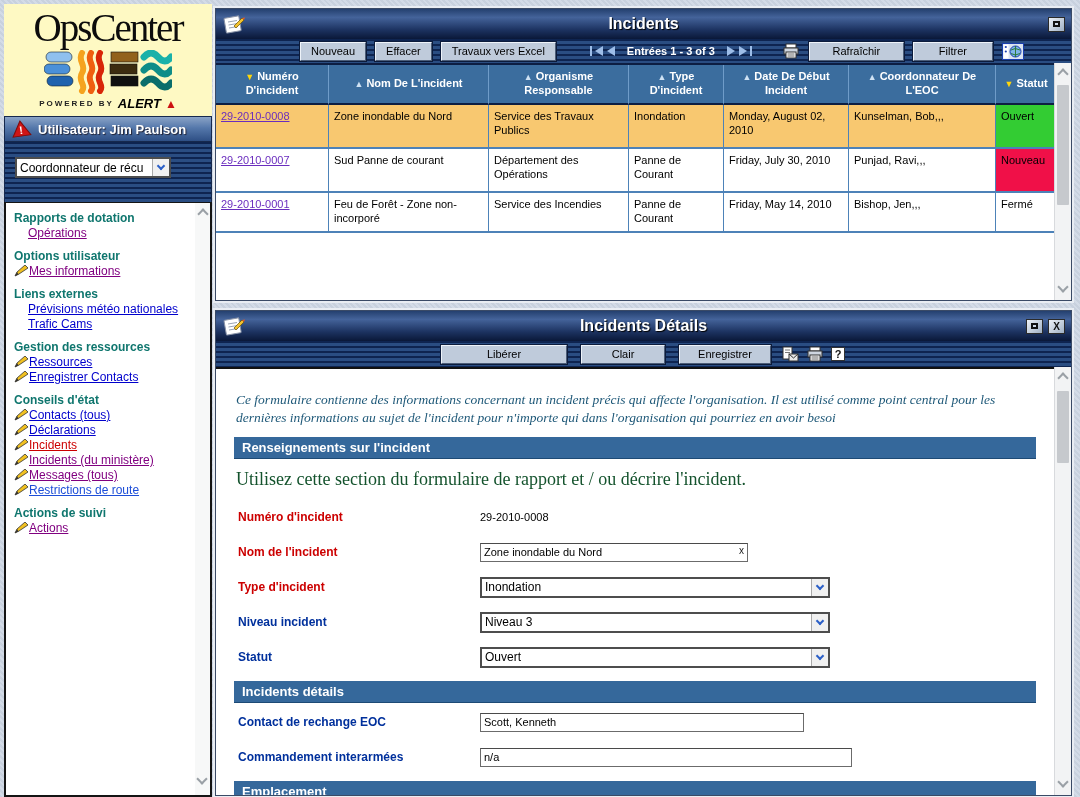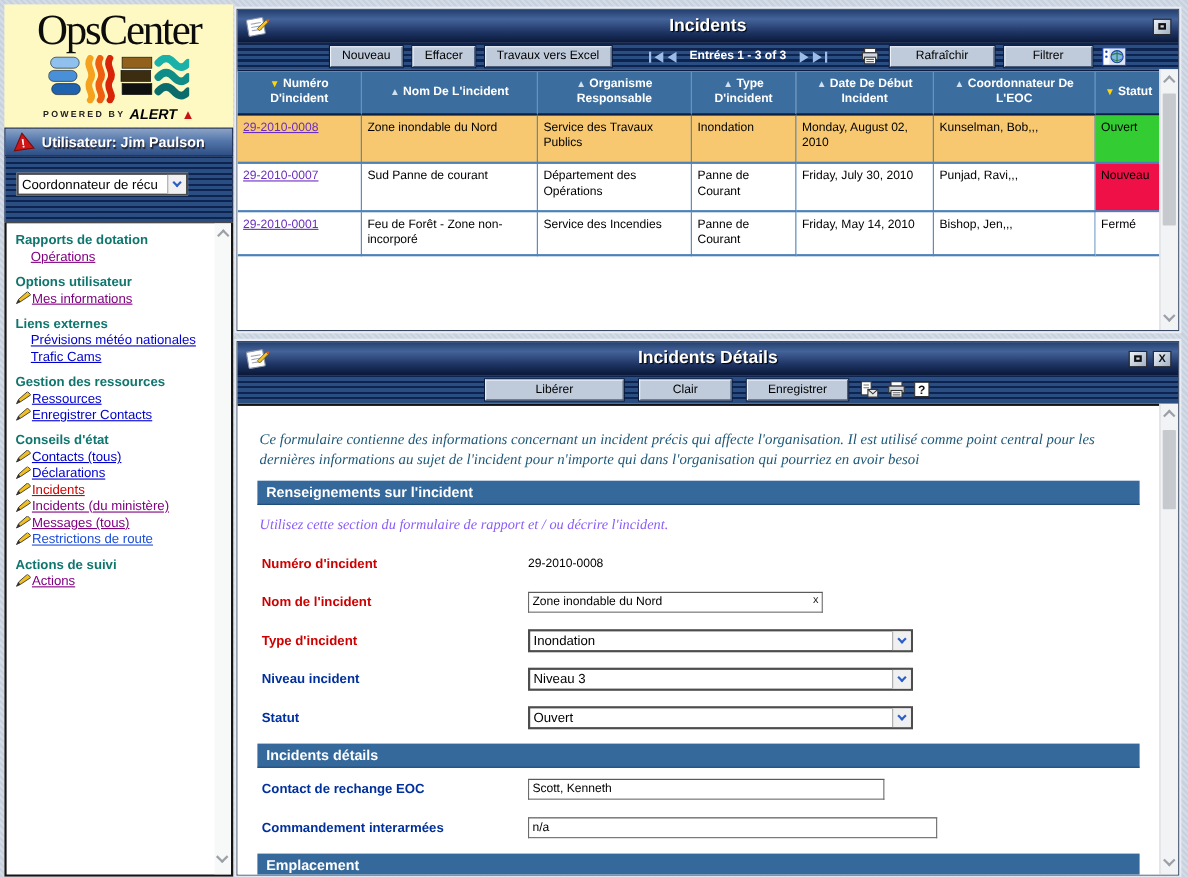--- a/index.html
+++ b/index.html
@@ -69,21 +69,21 @@
   .nav-title:first-child { margin-top:0; }
   .nav-item { font-size:12px; margin:1px 0; display:flex; align-items:center; }
   .nav-item .ind { width:14px; display:inline-block; }
   .nav-item a { text-decoration:underline; cursor:pointer; }
   .pencil { width:15px; display:inline-flex; }
   .side-scroll { position:absolute; top:0; bottom:0; right:0; width:15px; background:#f7f8f8; }
 
   
   .p-incidents { top:8px; height:293px; }
   .tb-group { display:flex; gap:9px; align-items:center; }
-  .nav-arrows { display:flex; align-items:flex-end; gap:4px; color:#fff; font-size:11px; font-weight:bold; }
+  .nav-arrows { display:flex; align-items:center; gap:4px; color:#fff; font-size:11px; font-weight:bold; }
   .tri-r { width:0; height:0; border-top:5px solid transparent; border-bottom:5px solid transparent; border-left:8px solid #9dbde8; }
   .tri-l { width:0; height:0; border-top:5px solid transparent; border-bottom:5px solid transparent; border-right:8px solid #9dbde8; }
   .vbar { width:2px; height:10px; background:#9dbde8; }
   .pagegrp { display:flex; align-items:center; gap:3px; cursor:pointer; }
   .entries { margin:0 8px; white-space:nowrap; }
   .grid { position:absolute; top:54px; left:0; right:17px; bottom:0; background:#fff; overflow:hidden; border-top:2px solid #0d1e42; }
   .trow { display:grid; grid-template-columns:113px 160px 140px 95px 125px 147px 60px; }
   .th {
     background:#3b6d9e; color:#fff; font-weight:bold; font-size:11px; text-align:center;
     padding:5px 3px; border-right:1px solid #6f9cc9; border-bottom:2px solid #0d1e42;
@@ -95,21 +95,21 @@
   .td a { color:#6a2dbe; text-decoration:underline; cursor:pointer; }
 
   
   .p-details { top:310px; height:486px; }
   .d-toolbar { height:26px; justify-content:center; gap:0; }
   .d-toolbar .btn { margin-right:14px; }
   .d-toolbar .icons { display:flex; gap:7px; align-items:center; margin-left:10px; }
   .d-content { position:absolute; top:56px; left:0; right:17px; bottom:0; background:#fff; border-top:2px solid #111; padding:18px 16px 0 18px; overflow:hidden; }
   .intro { font-family:"Liberation Serif",serif; font-style:italic; color:#1e5878; font-size:13.5px; line-height:1.35; margin:4px 4px 10px 2px; }
   .secbar { background:#35689b; color:#fff; font-weight:bold; font-size:13px; padding:3px 8px; margin:8px 2px 8px 0; border-bottom:1px solid #1d4a75; }
-  .hint { font-family:"Liberation Serif",serif; font-style:italic; color:#8b5cf6; font-size:13px; margin:10px 2px 16px; }
+  .hint { font-family:"Liberation Serif",serif; color:#14532d; font-size:18px; margin:10px 2px 16px; }
   .frow { display:flex; align-items:center; margin:0 0 13px 4px; min-height:22px; }
   .flabel { width:242px; font-size:12px; font-weight:bold; }
   .fstatic { font-size:11px; color:#000; }
   .tinput { font-family:"Liberation Sans",sans-serif; font-size:11px; border:1px solid #6b6b6b; border-top-color:#4a4a4a; height:19px; padding:0 3px; }
   .inwrap { position:relative; display:inline-flex; }
   .clrx { position:absolute; right:4px; top:3px; font-size:10px; color:#222; cursor:pointer; line-height:1; }
   .fsel { width:350px; }
   .d-scroll { top:56px; bottom:0; right:0; }
   .i-scroll { top:54px; bottom:0; right:0; }
 

